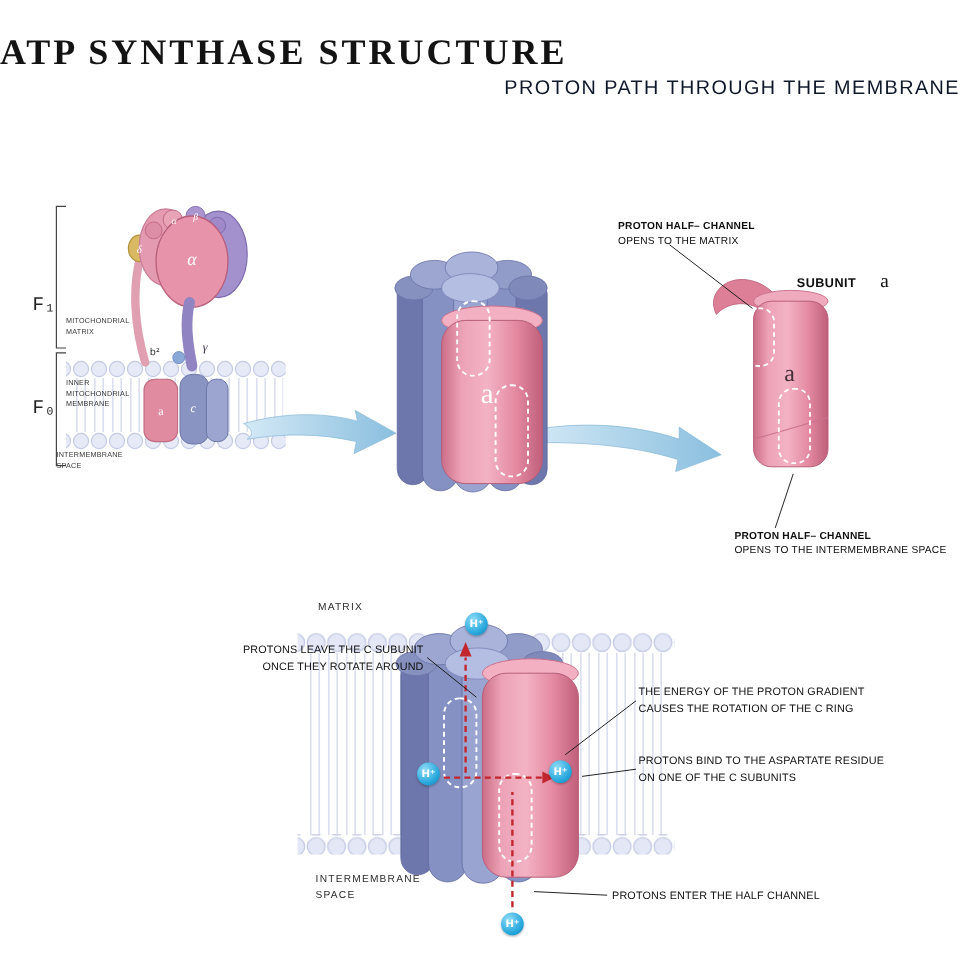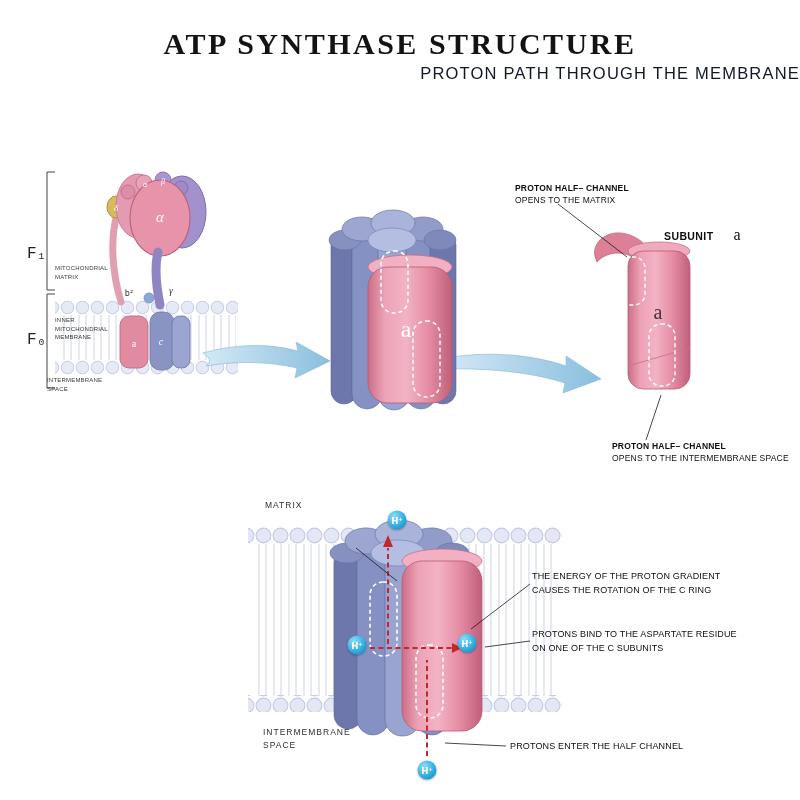--- a/index.html
+++ b/index.html
@@ -2,21 +2,21 @@
 <html><head>
 <meta charset="utf-8">
 <style>
   *{margin:0;padding:0;box-sizing:border-box}
   html,body{width:800px;height:800px;background:#fff;font-family:"Liberation Sans",sans-serif;}
   .canvas{position:relative;width:800px;height:800px;background:#fff;overflow:hidden}
   svg.art{position:absolute;left:0;top:0}
   .lbl{position:absolute;color:#111;white-space:nowrap;z-index:4}
   .wrap{white-space:normal}
   .center{transform:translate(-50%,-50%)}
-  .title{left:0;width:100%;text-align:center;font-family:"Liberation Serif",serif;font-weight:700;font-size:30px;letter-spacing:2.5px;color:#131313}
+  .title{left:0;width:100%;font-family:"Liberation Serif",serif;font-weight:700;font-size:30px;letter-spacing:2.5px;color:#131313}
   .subtitle{left:0;width:100%;text-align:right;font-size:16.5px;letter-spacing:1.2px;color:#0f172a}
   .watermark{z-index:3;font-size:84px;font-weight:700;color:rgba(183,186,195,0.38);letter-spacing:3px;font-family:"DejaVu Sans",sans-serif}
   .note{font-size:9px;line-height:1.5;letter-spacing:0.15px;color:#0e0e0e}
   .noteB{font-weight:700}
   .small-note{font-size:8.5px;line-height:1.45;letter-spacing:0.2px;color:#0e0e0e}
   .tiny{font-size:6px;line-height:1.45;letter-spacing:0.2px;color:#3a3a3a}
   .fsub{font-family:Liberation Mono, monospace;font-size:16px;color:#222}
   .glyph{font-family:"Liberation Serif",serif;font-style:italic;color:#fff}
   .region{font-size:8.5px;letter-spacing:1px;color:#2e2e2e}
   .sub-head{font-weight:700;font-size:10.5px;letter-spacing:.4px;color:#0e0e0e;display:flex;align-items:baseline;gap:20px}
@@ -176,20 +176,21 @@
       <span class="letter">a</span>
   </div>
   <div class="lbl glyph center" style="left:658px;top:312px;font-size:20px;font-style:normal;color:#46313a">a</div>
   <div class="lbl small-note noteB" style="left:515px;top:182px">PROTON HALF– CHANNEL</div>
   <div class="lbl small-note" style="left:515px;top:194px">OPENS TO THE MATRIX</div>
   <div class="lbl small-note noteB" style="left:612px;top:440px">PROTON HALF– CHANNEL</div>
   <div class="lbl small-note" style="left:612px;top:452px">OPENS TO THE INTERMEMBRANE SPACE</div>
 
   <div class="lbl region" style="left:265px;top:500px">MATRIX</div>
   <div class="lbl region wrap" style="left:263px;top:726px;width:88px;line-height:1.55">INTERMEMBRANE SPACE</div>
+  <div class="lbl note wrap" style="left:175px;top:535px;width:178px;text-align:right">PROTONS LEAVE THE C SUBUNIT ONCE THEY ROTATE AROUND</div>
   <div class="lbl note wrap" style="left:532px;top:570px;width:196px">THE ENERGY OF THE PROTON GRADIENT CAUSES THE ROTATION OF THE C RING</div>
   <div class="lbl note wrap" style="left:532px;top:628px;width:212px">PROTONS BIND TO THE ASPARTATE RESIDUE ON ONE OF THE C SUBUNITS</div>
   <div class="lbl note" style="left:510px;top:740px">PROTONS ENTER THE HALF CHANNEL</div>
 
   <div class="proton center lbl" style="left:397px;top:520px">H⁺</div>
   <div class="proton center lbl" style="left:357px;top:645px">H⁺</div>
   <div class="proton center lbl" style="left:467px;top:643px">H⁺</div>
   <div class="proton center lbl" style="left:427px;top:770px">H⁺</div>
 
 </div>

